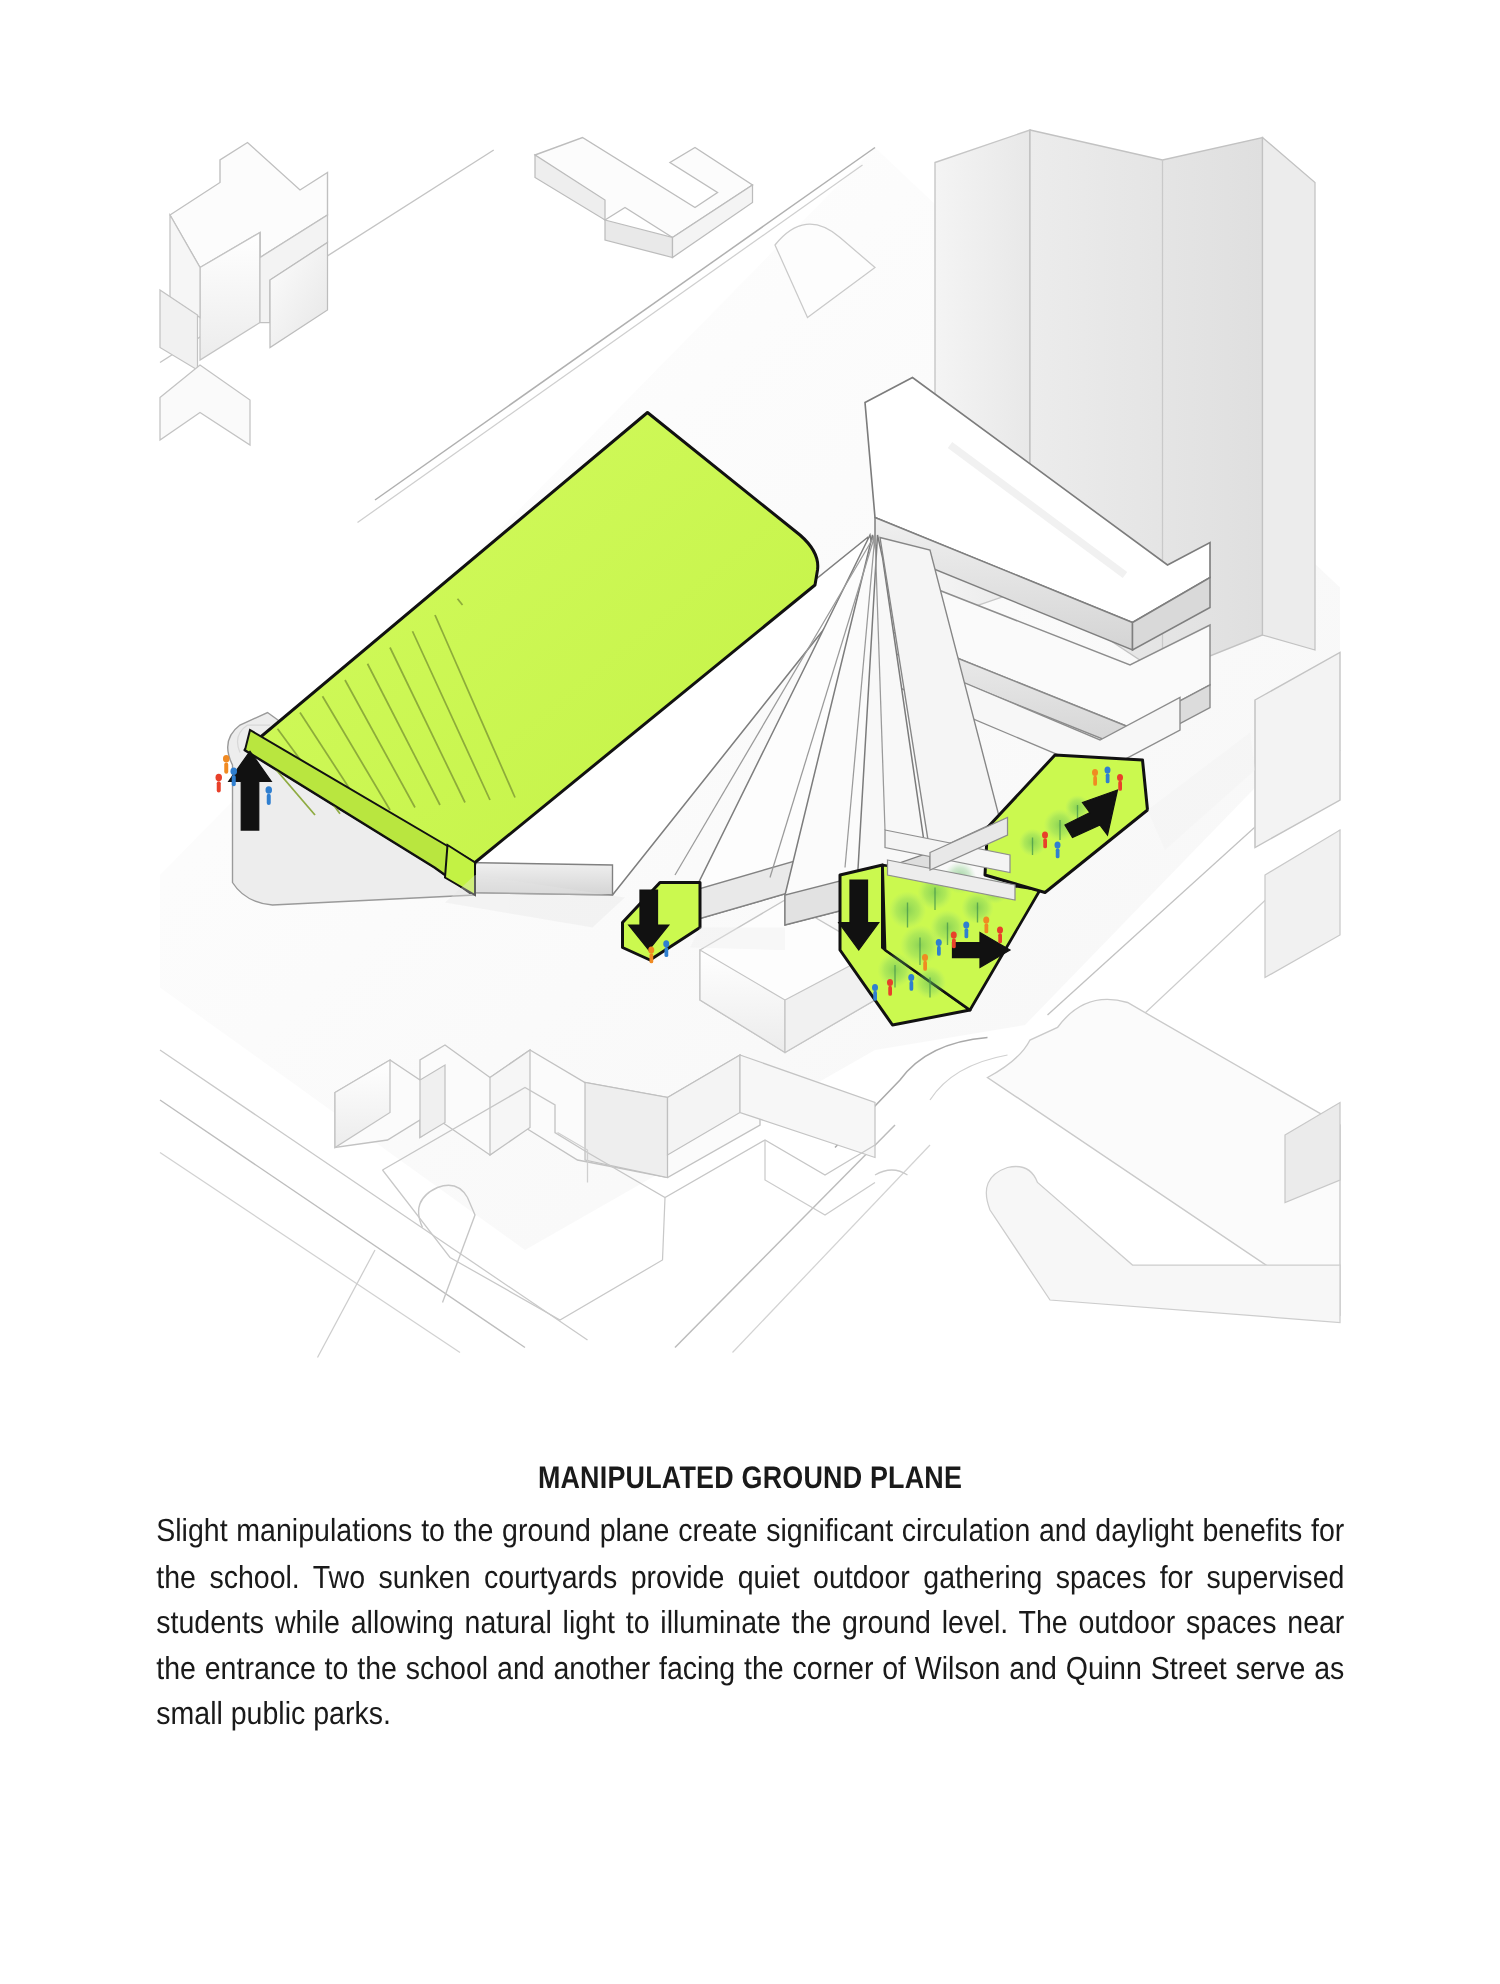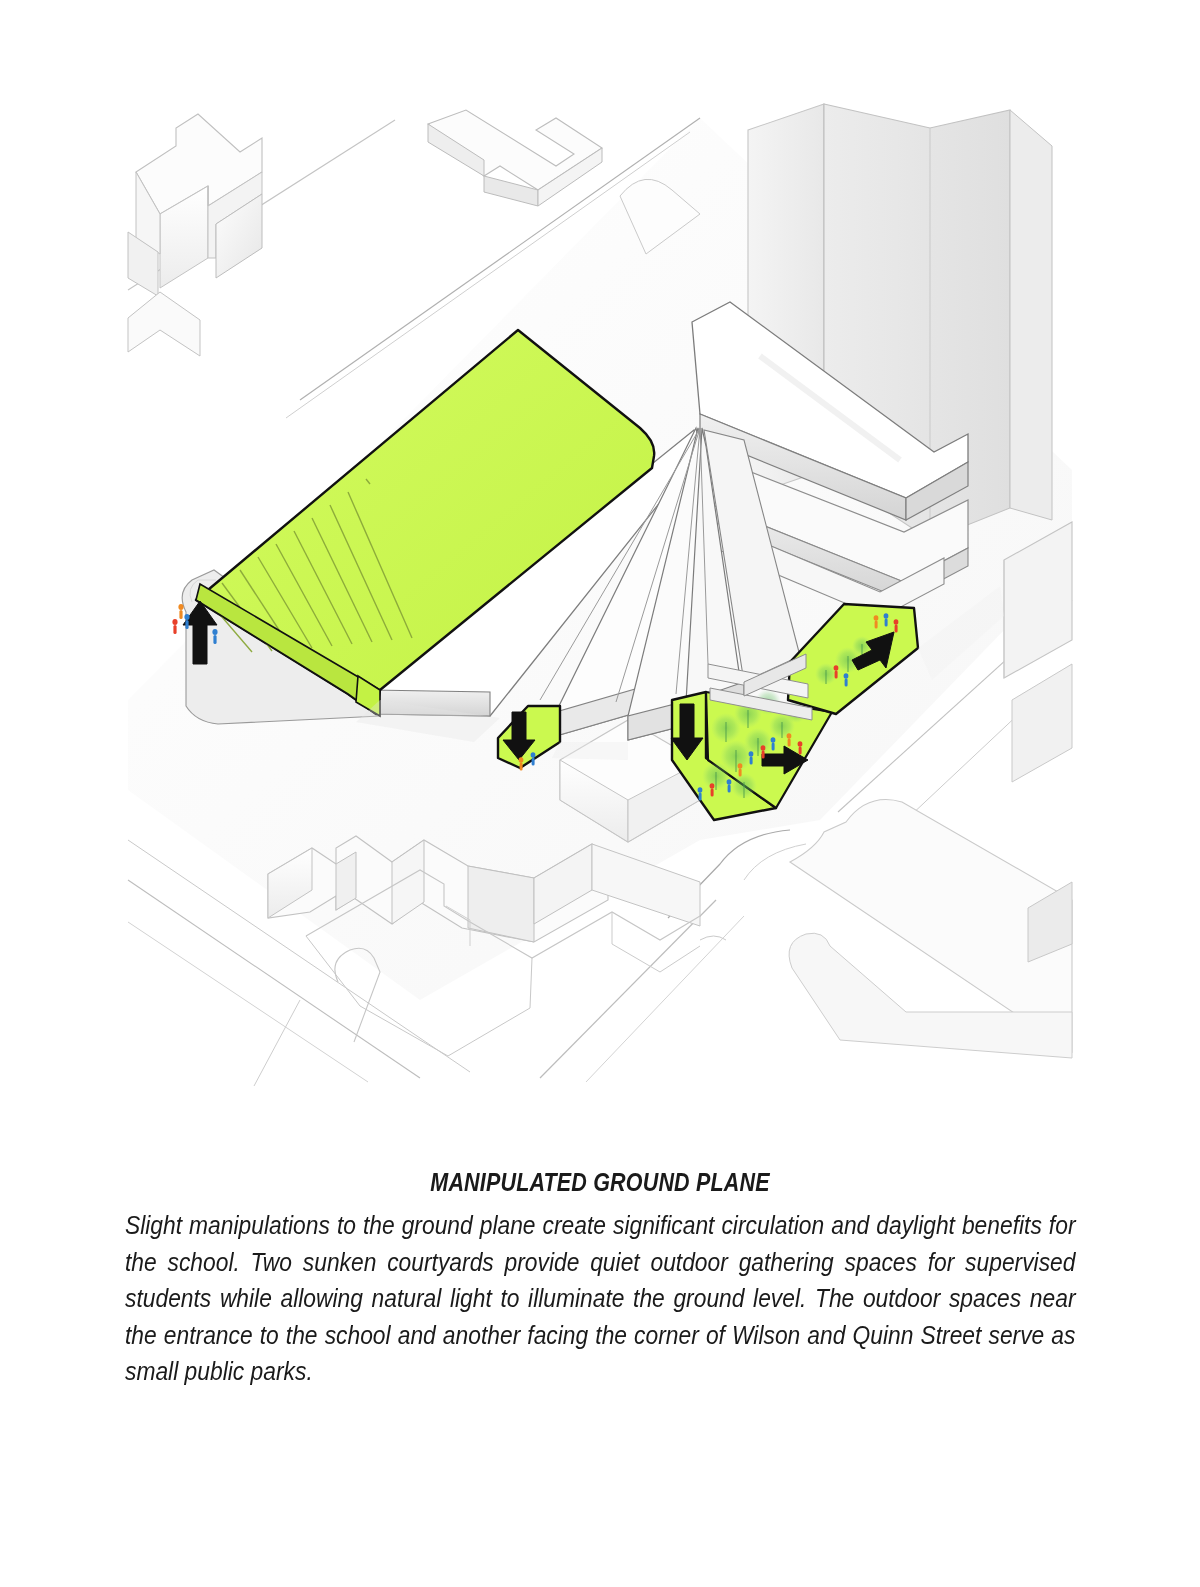--- a/index.html
+++ b/index.html
@@ -10,21 +10,20 @@
     width: 1200px; height: 1587px;
     font-family: "Liberation Sans", sans-serif;
     overflow: hidden;
     position: relative;
   }
   #page {
     position: absolute;
     left: 0; top: 0;
     width: 1200px; height: 1587px;
     background: #ffffff;
-    font-style: italic;
   }
   #diagram-wrap {
     position: absolute;
     left: 0; top: 0;
     width: 1200px;
     height: 1120px;
   }
   #diagram-svg {
     display: block;
     width: 1200px;

